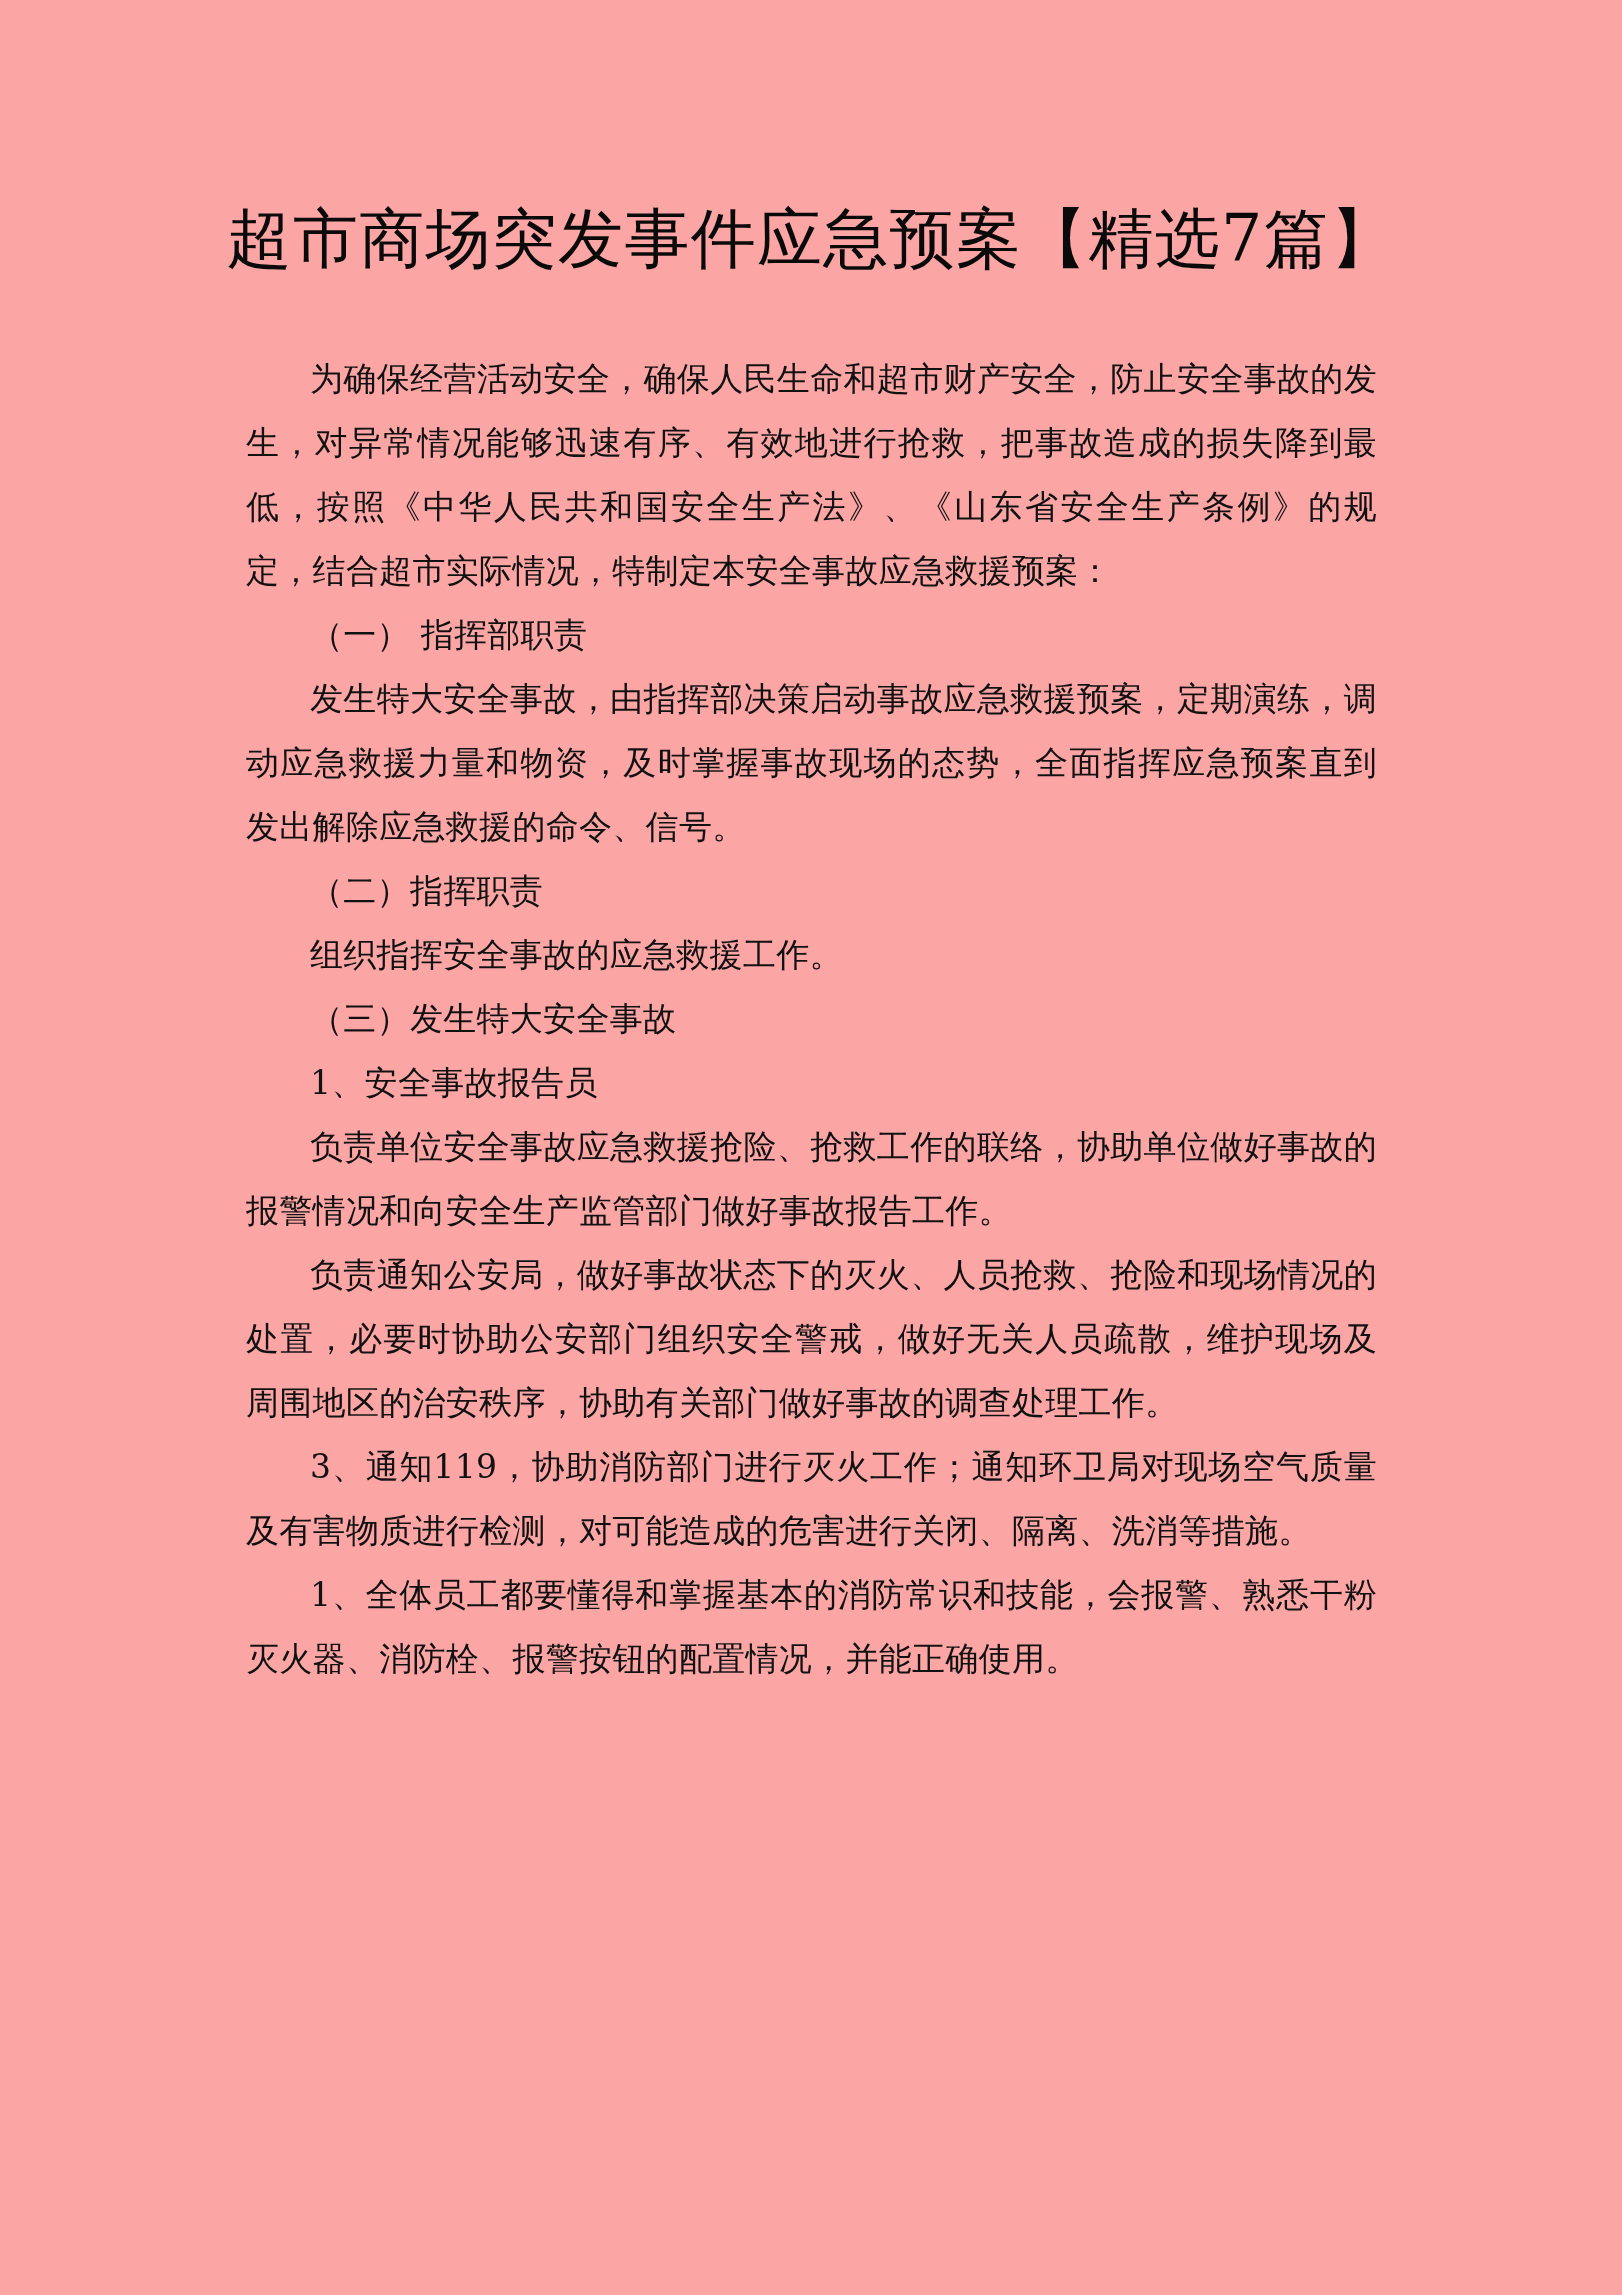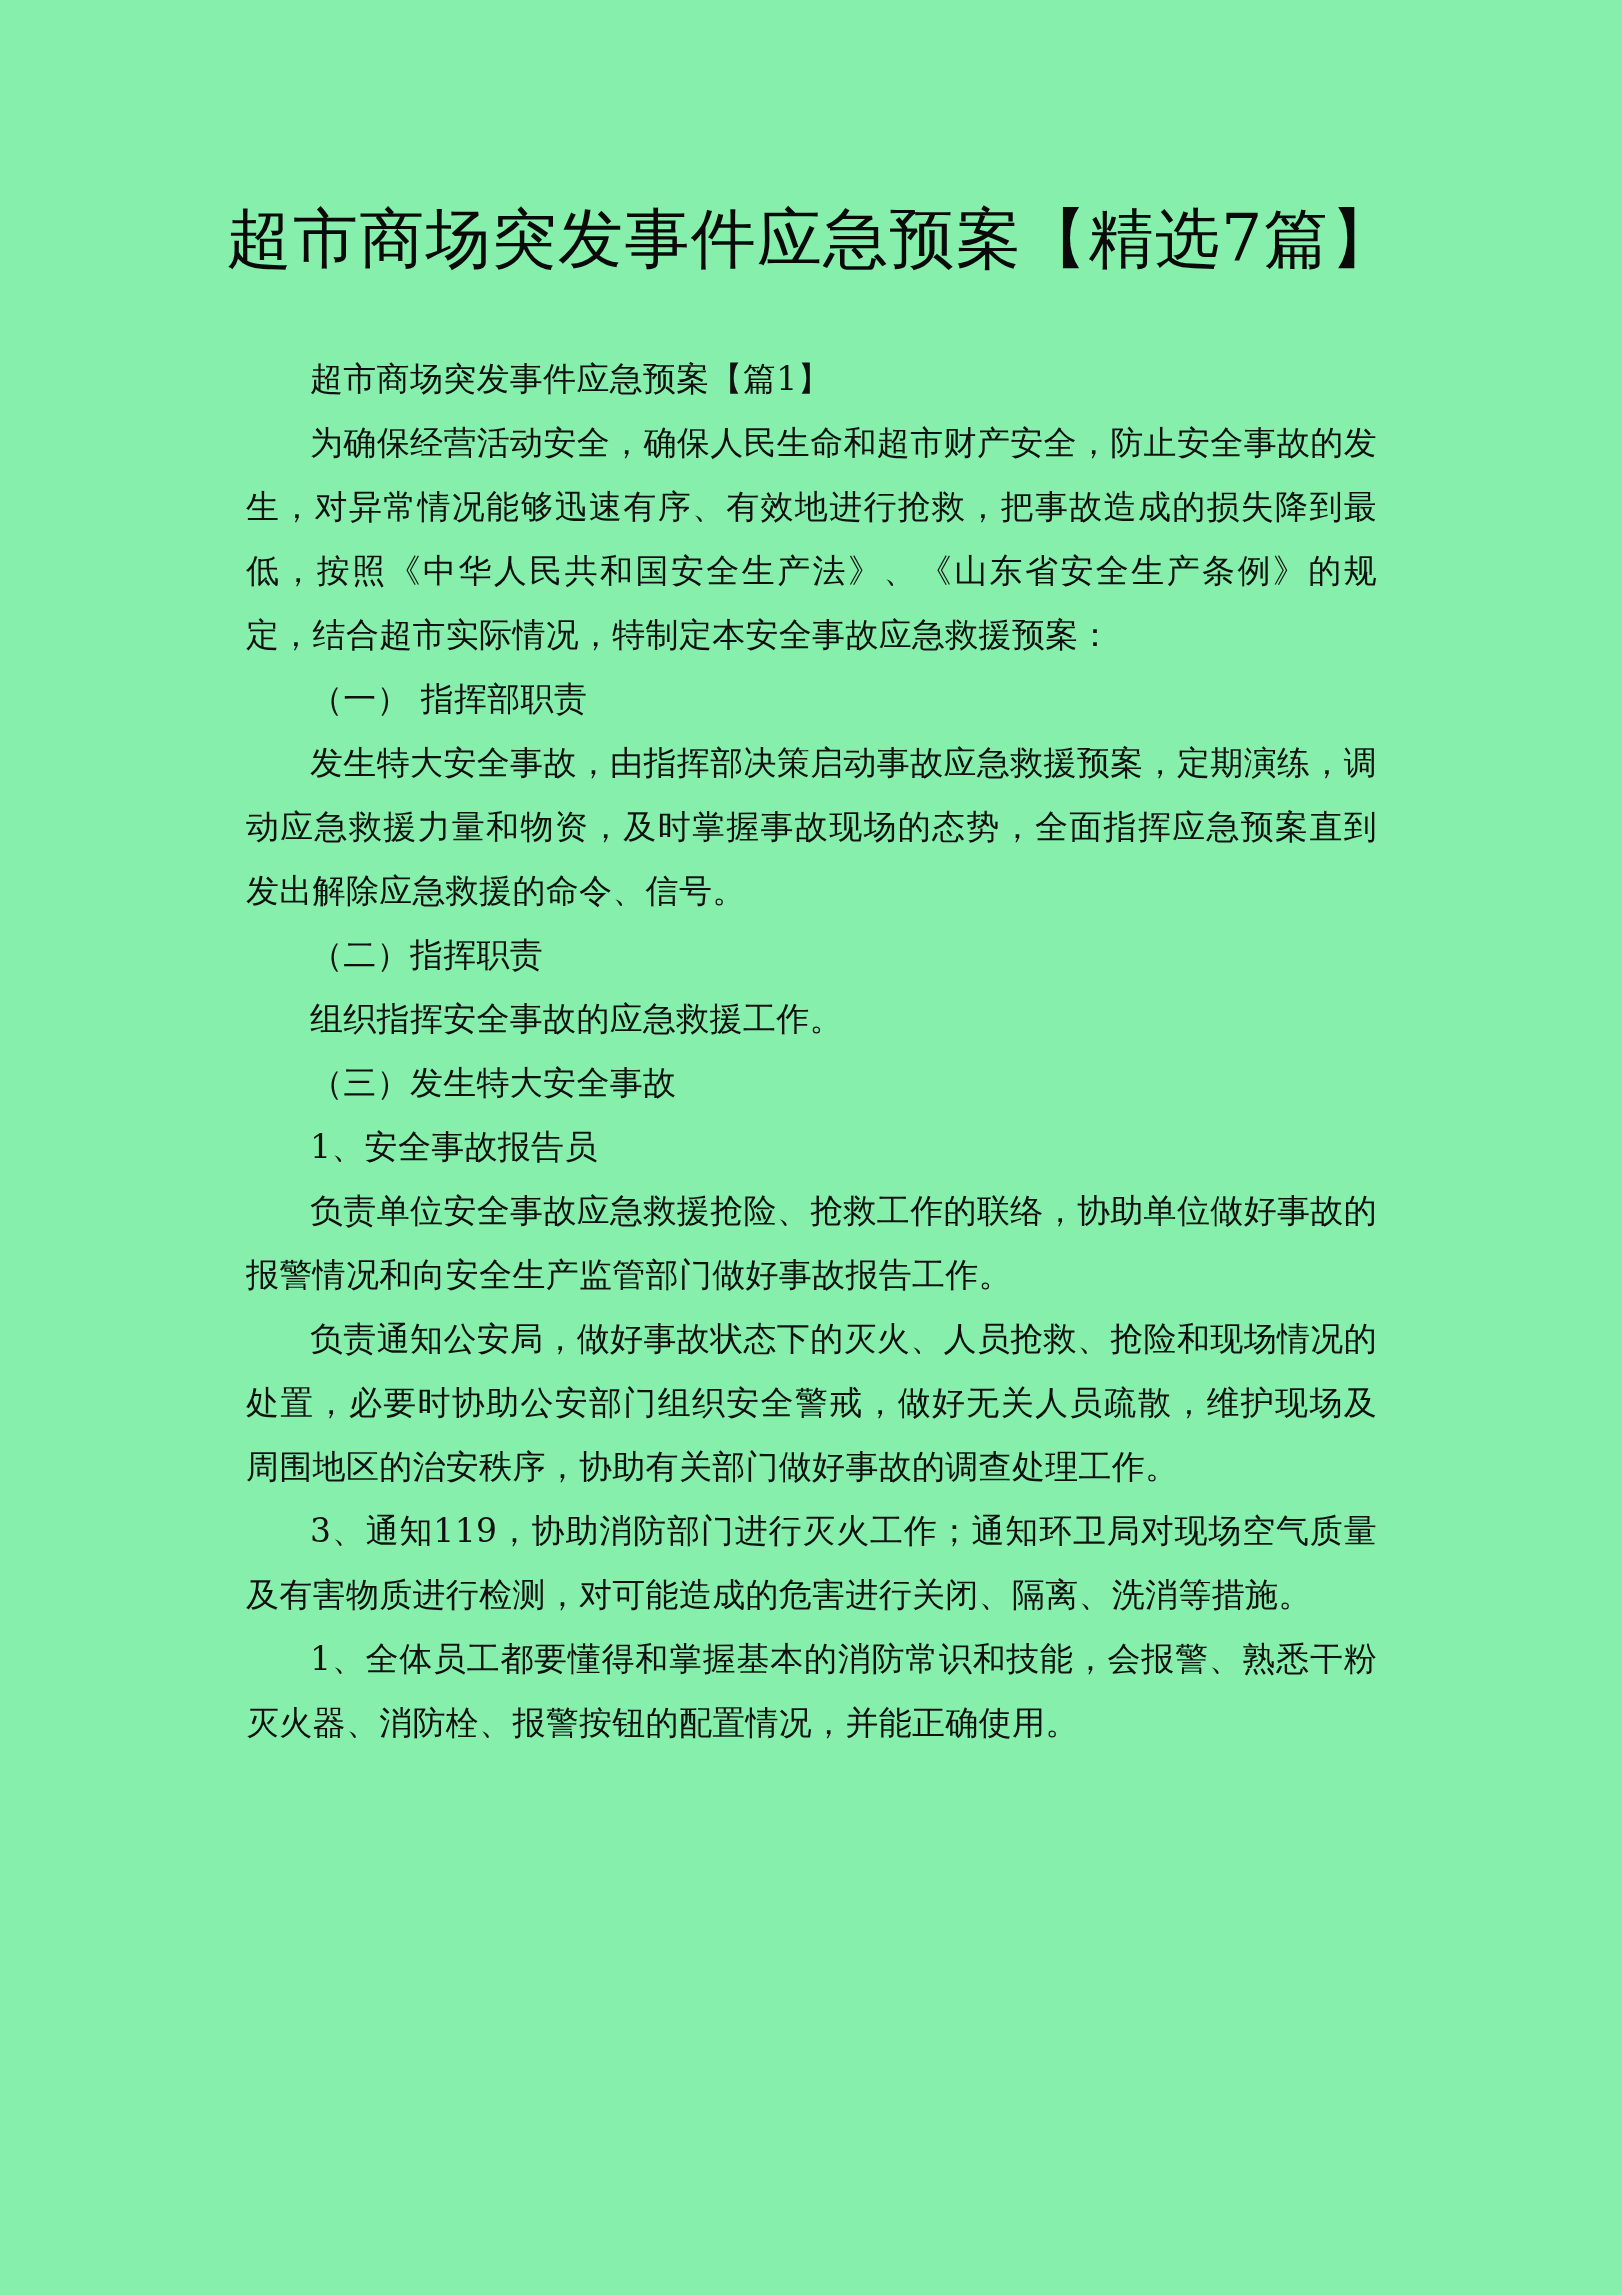--- a/index.html
+++ b/index.html
@@ -13,21 +13,21 @@
     position: relative;
     overflow: hidden;
     color: #111111;
     font-family: "DejaVu Serif", "Liberation Serif", serif;
   }
   .page {
     position: absolute;
     left: 0; top: 0;
     width: 1623px;
     height: 2295px;
-    background: #86efac;
+    background: #fca5a5;
   }
   .title {
     position: absolute;
     left: 0;
     top: 190px;
     width: 1623px;
     text-align: center;
     font-size: 65px;
     line-height: 98px;
     font-weight: normal;
@@ -57,21 +57,20 @@
     text-indent: 64px;
   }
 </style>
 </head>
 <body>
 
 <div class="page">
   <h1 class="title">超市商场突发事件应急预案【精选7篇】</h1>
 
   <div class="body-text">
-    <p class="para heading">超市商场突发事件应急预案【篇1】</p>
     <p class="para">为确保经营活动安全，确保人民生命和超市财产安全，防止安全事故的发生，对异常情况能够迅速有序、有效地进行抢救，把事故造成的损失降到最低，按照《中华人民共和国安全生产法》、《山东省安全生产条例》的规定，结合超市实际情况，特制定本安全事故应急救援预案：</p>
     <p class="para subhead">（一） 指挥部职责</p>
     <p class="para">发生特大安全事故，由指挥部决策启动事故应急救援预案，定期演练，调动应急救援力量和物资，及时掌握事故现场的态势，全面指挥应急预案直到发出解除应急救援的命令、信号。</p>
     <p class="para subhead">（二）指挥职责</p>
     <p class="para">组织指挥安全事故的应急救援工作。</p>
     <p class="para subhead">（三）发生特大安全事故</p>
     <p class="para">1、安全事故报告员</p>
     <p class="para">负责单位安全事故应急救援抢险、抢救工作的联络，协助单位做好事故的报警情况和向安全生产监管部门做好事故报告工作。</p>
     <p class="para">负责通知公安局，做好事故状态下的灭火、人员抢救、抢险和现场情况的处置，必要时协助公安部门组织安全警戒，做好无关人员疏散，维护现场及周围地区的治安秩序，协助有关部门做好事故的调查处理工作。</p>
     <p class="para">3、通知119，协助消防部门进行灭火工作；通知环卫局对现场空气质量及有害物质进行检测，对可能造成的危害进行关闭、隔离、洗消等措施。</p>

